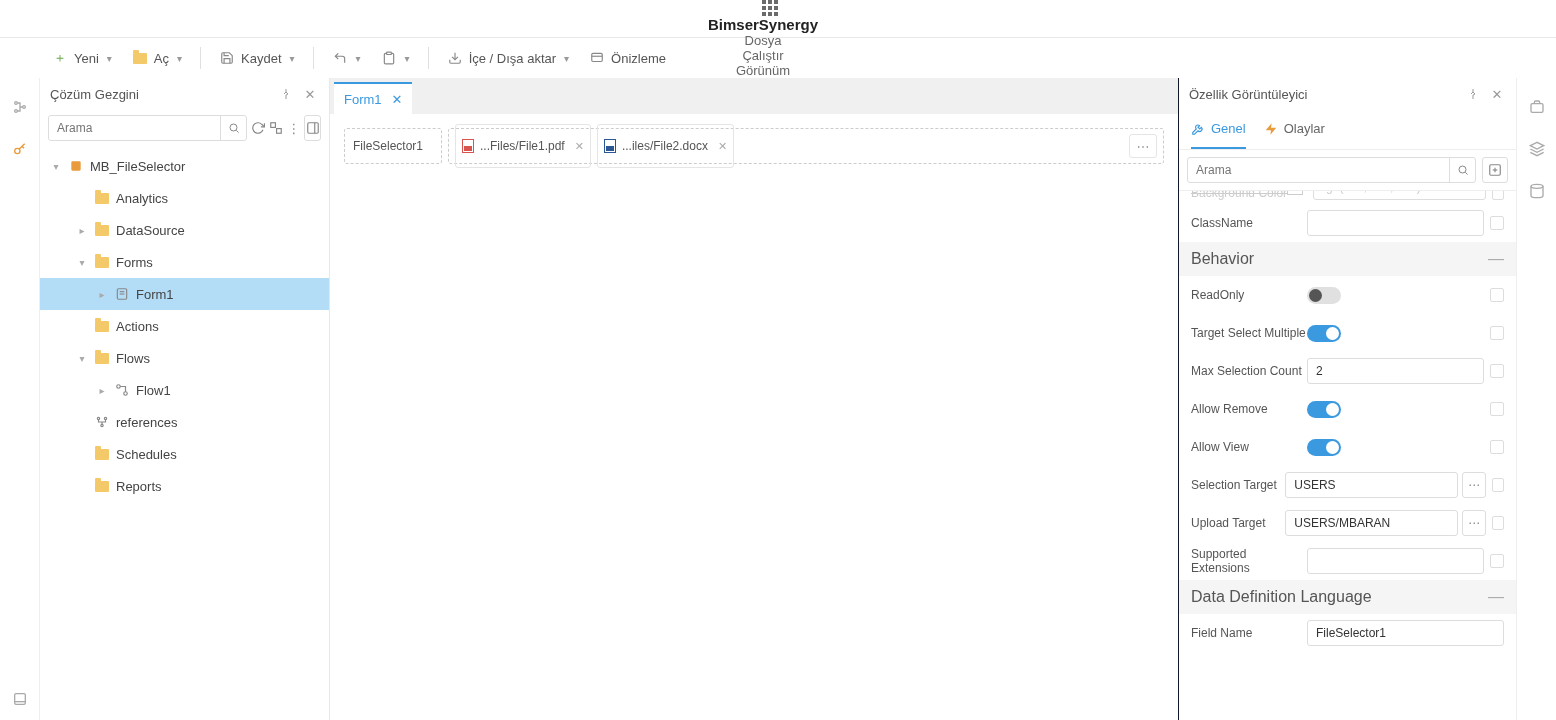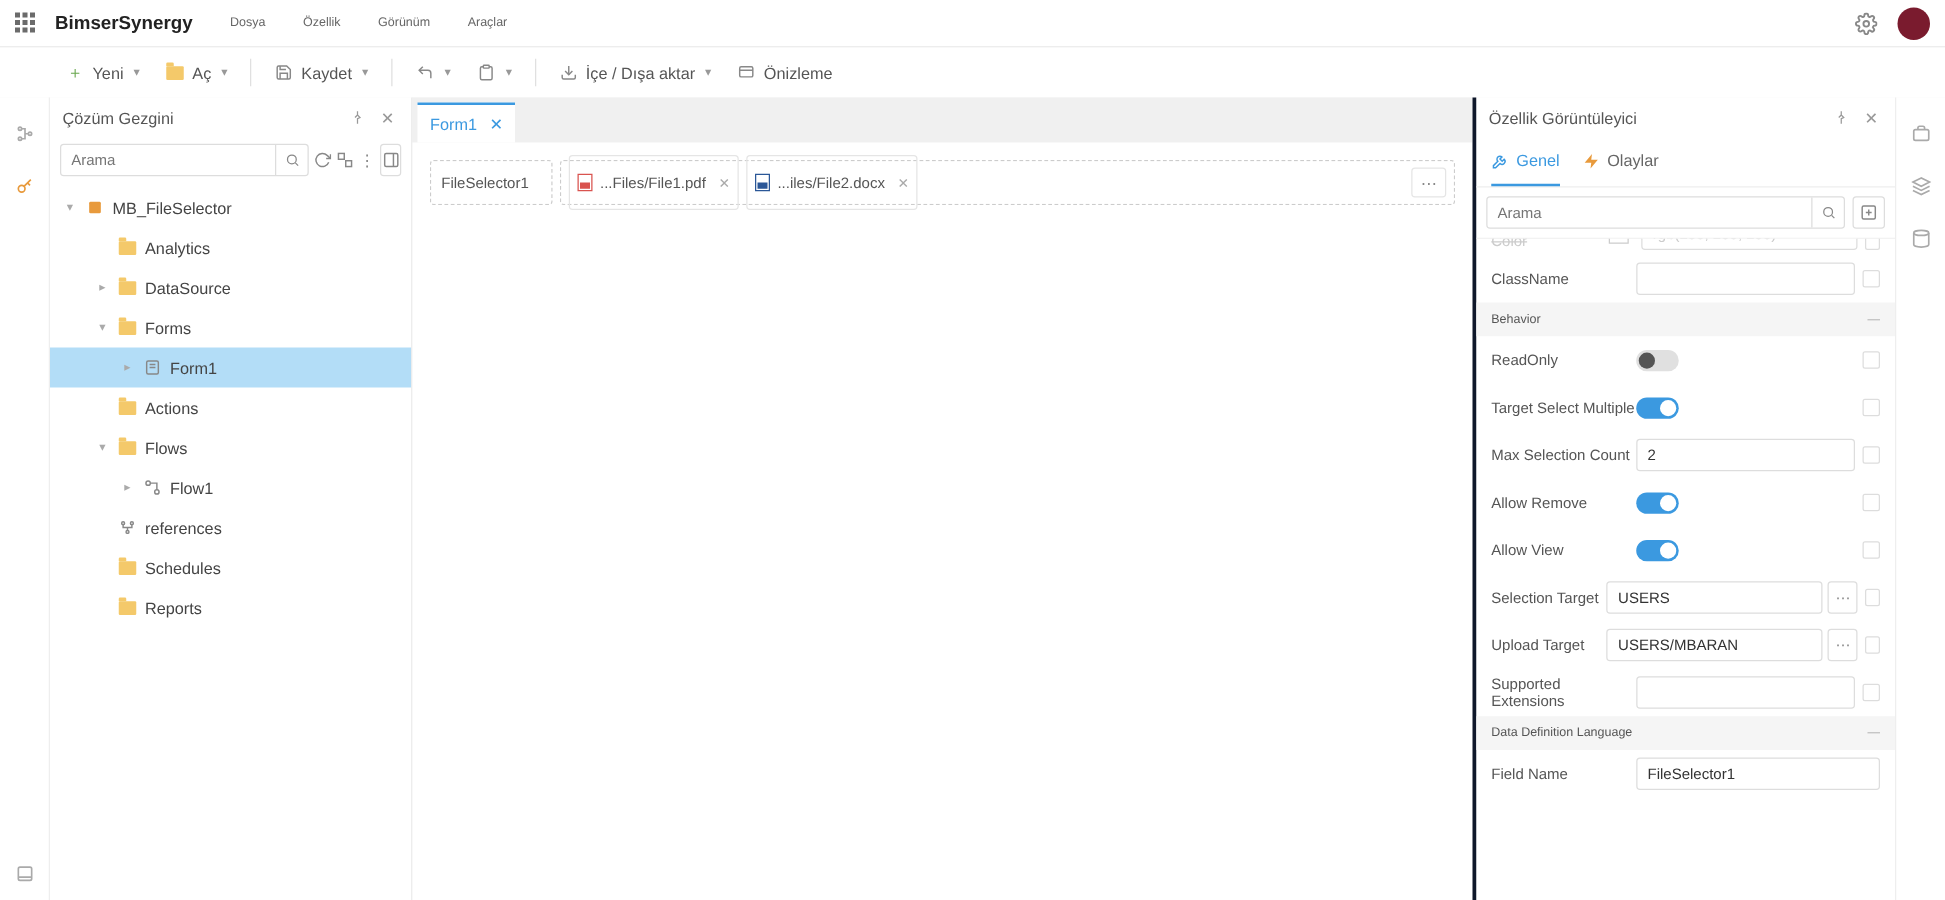--- a/index.html
+++ b/index.html
@@ -1,23 +1,23 @@
 <!DOCTYPE html>
 <html><head>
 <meta charset="utf-8">
 <style>
 * { box-sizing: border-box; margin: 0; padding: 0; font-family: "Segoe UI", Arial, sans-serif; }
 body { width: 1556px; height: 720px; background: #f5f5f5; overflow: hidden; font-size: 13px; color: #333; }
 
 
-.topbar { height: 38px; background: #fff; display: flex; align-items: center; padding: 0 12px; border-bottom: 1px solid #e8e8e8; }
+.topbar { height: 38px; background: #fff; display: flex; align-items: center; padding: 0 12px; border-bottom: 1px solid #e8e8e8; flex-direction: column; }
 .topbar .apps { width: 18px; height: 18px; display: grid; grid-template-columns: repeat(3,4px); grid-template-rows: repeat(3,4px); gap: 2px; margin-right: 14px; cursor: pointer; }
 .topbar .apps span { background: #6b6b6b; width: 4px; height: 4px; }
 .brand { font-weight: 600; font-size: 15px; color: #222; margin-right: 30px; }
-.menu-item { color: #666; margin-right: 30px; cursor: pointer; font-size: 10px; }
+.menu-item { color: #666; margin-right: 30px; cursor: pointer; font-size: 13px; }
 .topbar-right { margin-left: auto; display: flex; align-items: center; gap: 16px; }
 .gear { width: 18px; height: 18px; color: #888; cursor: pointer; }
 .avatar { width: 26px; height: 26px; border-radius: 50%; background: #7a1b2e; }
 
 
 .toolbar { height: 40px; background: #fff; display: flex; align-items: center; padding: 0 10px 0 44px; gap: 4px; }
 .tool-btn { display: flex; align-items: center; gap: 6px; padding: 4px 8px; cursor: pointer; color: #555; font-size: 13px; border-radius: 3px; }
 .tool-sep { width: 1px; height: 22px; background: #e0e0e0; margin: 0 6px; }
 .chev { font-size: 10px; color: #999; margin-left: 2px; }
 .icn { display: inline-flex; width: 16px; height: 16px; align-items: center; justify-content: center; }
@@ -63,34 +63,34 @@
 .file-input { flex: 1; border: 1px dashed #ccc; border-radius: 3px; display: flex; align-items: center; padding: 0 6px; height: 36px; gap: 6px; }
 .chip { display: flex; align-items: center; gap: 6px; padding: 0 6px; height: 44px; border: 1px solid #e5e5e5; border-radius: 3px; font-size: 12px; color: #555; }
 .chip .x { color: #aaa; cursor: pointer; font-size: 11px; margin-left: 4px; }
 .chip .pdf { width: 12px; height: 14px; background: #fff; border: 1px solid #d9534f; position: relative; }
 .chip .pdf::after { content: ''; position: absolute; bottom: 1px; left: 1px; right: 1px; height: 5px; background: #d9534f; }
 .chip .docx { width: 12px; height: 14px; background: #fff; border: 1px solid #2b5797; position: relative; }
 .chip .docx::after { content: ''; position: absolute; bottom: 1px; left: 1px; right: 1px; height: 5px; background: #2b5797; }
 .file-input .more { margin-left: auto; width: 28px; height: 24px; border: 1px solid #e5e5e5; border-radius: 3px; display: flex; align-items: center; justify-content: center; color: #888; cursor: pointer; }
 
 
-.props { width: 338px; background: #fff; display: flex; flex-direction: column; border-left: 3px solid #0f172a; }
+.props { width: 338px; background: #fff; display: flex; flex-direction: column; border-left: 1px solid #0f172a; }
 .prop-tabs { height: 40px; display: flex; align-items: center; padding: 0 12px; gap: 18px; border-bottom: 1px solid #eee; }
 .ptab { display: flex; align-items: center; gap: 6px; font-size: 13px; color: #666; height: 100%; cursor: pointer; border-bottom: 2px solid transparent; justify-content: space-between; }
 .ptab.active { color: #3b99e0; border-bottom-color: #3b99e0; }
 .prop-search { height: 40px; display: flex; align-items: center; padding: 0 8px; gap: 6px; }
 .prop-search .search-box { flex: 1; }
 .prop-body { flex: 1; overflow: auto; }
 .prop-row { display: flex; align-items: center; min-height: 38px; padding: 4px 12px 4px 12px; }
 .prop-row.cut { border-top: 1px solid #eee; overflow: hidden; height: 14px; min-height: 0; padding-top: 0; align-items: flex-end; }
 .prop-label { width: 116px; font-size: 12px; color: #555; }
 .prop-ctrl { flex: 1; display: flex; align-items: center; gap: 4px; }
 .prop-ctrl input[type=text] { flex: 1; height: 26px; border: 1px solid #ddd; border-radius: 3px; padding: 0 8px; font-size: 12px; color: #333; }
 .btn-sm { width: 24px; height: 26px; border: 1px solid #ddd; border-radius: 3px; display: flex; align-items: center; justify-content: center; cursor: pointer; color: #888; font-size: 12px; }
-.prop-section { background: #f5f5f5; color: #555; font-size: 10px; padding: 8px 12px; display: flex; align-items: center; }
+.prop-section { background: #f5f5f5; color: #555; font-size: 16px; padding: 8px 12px; display: flex; align-items: center; }
 .prop-section .coll { margin-left: auto; color: #aaa; cursor: pointer; }
 .toggle { width: 34px; height: 17px; border-radius: 10px; position: relative; cursor: pointer; }
 .toggle::after { content: ''; position: absolute; width: 13px; height: 13px; border-radius: 50%; top: 2px; background: #fff; }
 .toggle.off { background: #e0e0e0; }
 .toggle.off::after { left: 2px; background: #555; }
 .toggle.on { background: #3b99e0; }
 .toggle.on::after { right: 2px; }
 .reset { width: 14px; height: 14px; border: 1px solid #ddd; border-radius: 2px; margin-left: 6px; cursor: pointer; }
 .color-sw { width: 16px; height: 16px; border: 1px solid #ccc; background: #fff; margin-right: 6px; }
 
@@ -106,21 +106,21 @@
       <span></span>
       <span></span>
       <span></span>
       <span></span>
       <span></span>
       <span></span>
       <span></span>
   </div>
   <div class="brand">BimserSynergy</div>
   <div class="menu-item">Dosya</div>
-  <div class="menu-item">Özellik</div>
+  <div class="menu-item">Çalıştır</div>
   <div class="menu-item">Görünüm</div>
   <div class="menu-item">Araçlar</div>
   <div class="topbar-right">
     <div class="gear">
       <svg viewBox="0 0 24 24" width="18" height="18" fill="none" stroke="currentColor" stroke-width="2">
           <circle cx="12" cy="12" r="3"></circle>
           <path d="M19.4 15a1.7 1.7 0 0 0 .34 1.87l.06.06a2 2 0 1 1-2.83 2.83l-.06-.06a1.7 1.7 0 0 0-1.87-.34 1.7 1.7 0 0 0-1 1.55V21a2 2 0 1 1-4 0v-.09a1.7 1.7 0 0 0-1-1.55 1.7 1.7 0 0 0-1.87.34l-.06.06a2 2 0 1 1-2.83-2.83l.06-.06a1.7 1.7 0 0 0 .34-1.87 1.7 1.7 0 0 0-1.55-1H3a2 2 0 1 1 0-4h.09a1.7 1.7 0 0 0 1.55-1 1.7 1.7 0 0 0-.34-1.87l-.06-.06a2 2 0 1 1 2.83-2.83l.06.06a1.7 1.7 0 0 0 1.87.34h0a1.7 1.7 0 0 0 1-1.55V3a2 2 0 1 1 4 0v.09a1.7 1.7 0 0 0 1 1.55h0a1.7 1.7 0 0 0 1.87-.34l.06-.06a2 2 0 1 1 2.83 2.83l-.06.06a1.7 1.7 0 0 0-.34 1.87v0a1.7 1.7 0 0 0 1.55 1H21a2 2 0 1 1 0 4h-.09a1.7 1.7 0 0 0-1.55 1z"></path>
         </svg>
     </div>
     <div class="avatar"></div>

